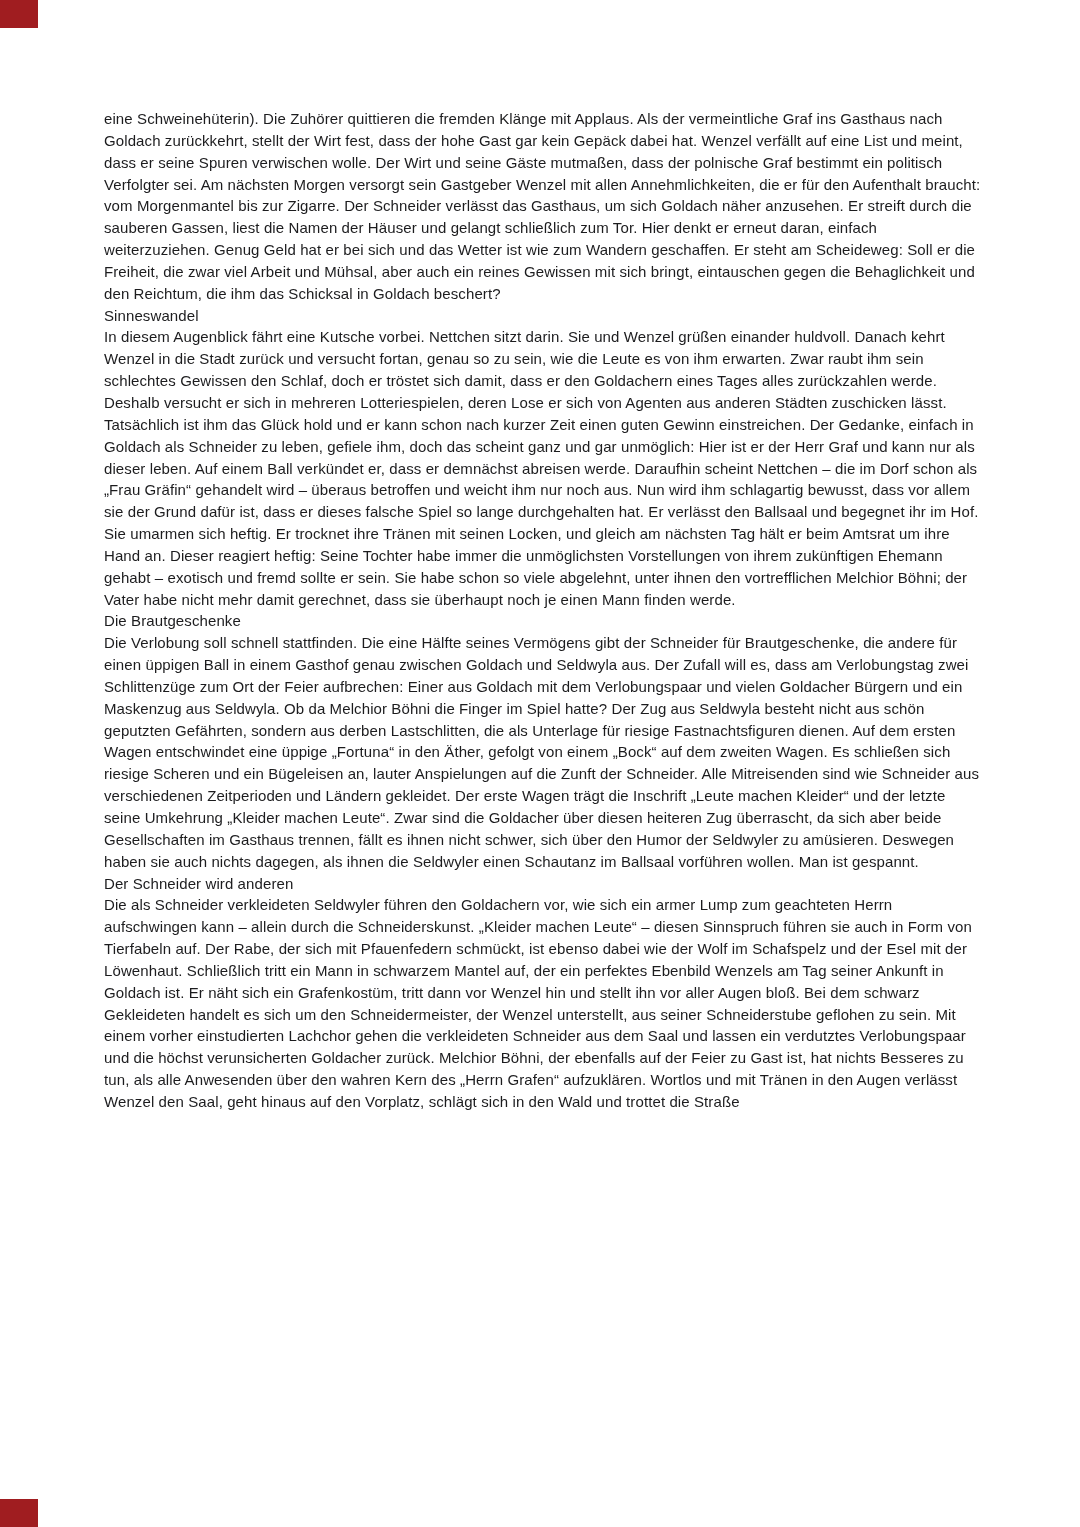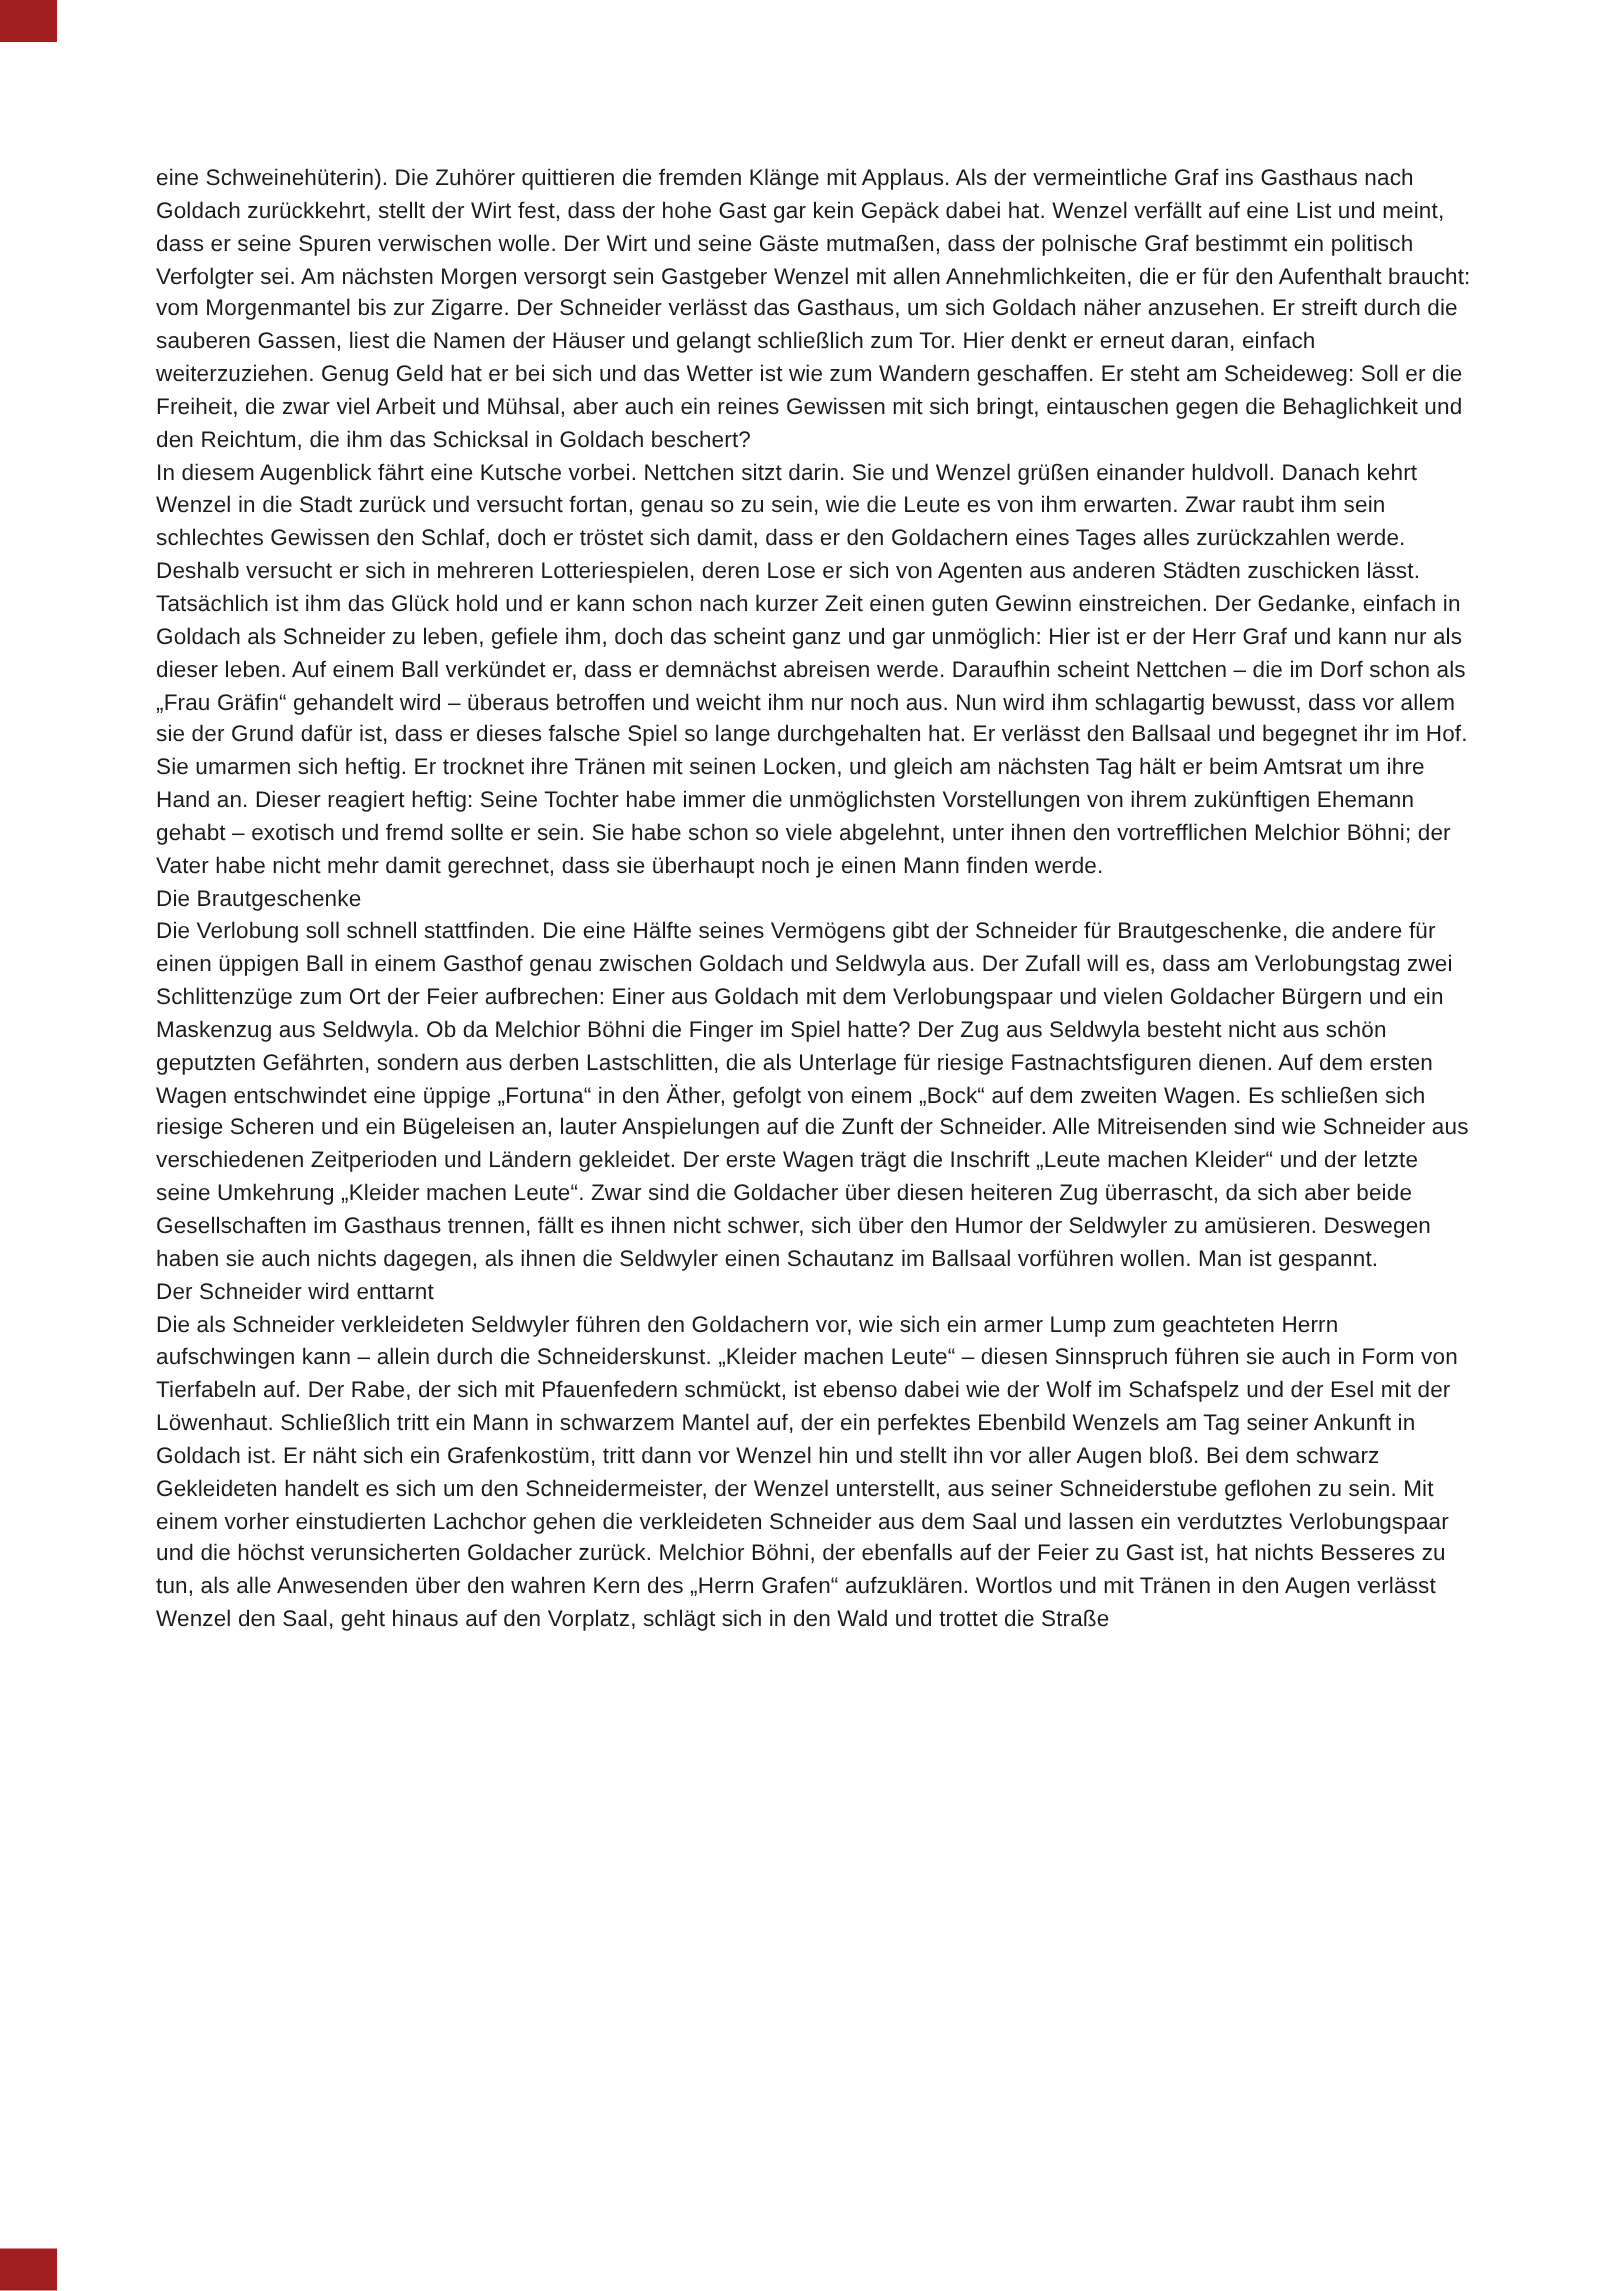--- a/index.html
+++ b/index.html
@@ -47,20 +47,21 @@
     bottom: 0;
   }
 </style>
 </head>
 <body>
 
 <div class="corner-mark top" style="background-color: rgb(160, 29, 32);"></div>
 
 <div class="text-content">
   <p>eine Schweinehüterin). Die Zuhörer quittieren die fremden Klänge mit Applaus. Als der vermeintliche Graf ins Gasthaus nach Goldach zurückkehrt, stellt der Wirt fest, dass der hohe Gast gar kein Gepäck dabei hat. Wenzel verfällt auf eine List und meint, dass er seine Spuren verwischen wolle. Der Wirt und seine Gäste mutmaßen, dass der polnische Graf bestimmt ein politisch Verfolgter sei. Am nächsten Morgen versorgt sein Gastgeber Wenzel mit allen Annehmlichkeiten, die er für den Aufenthalt braucht: vom Morgenmantel bis zur Zigarre. Der Schneider verlässt das Gasthaus, um sich Goldach näher anzusehen. Er streift durch die sauberen Gassen, liest die Namen der Häuser und gelangt schließlich zum Tor. Hier denkt er erneut daran, einfach weiterzuziehen. Genug Geld hat er bei sich und das Wetter ist wie zum Wandern geschaffen. Er steht am Scheideweg: Soll er die Freiheit, die zwar viel Arbeit und Mühsal, aber auch ein reines Gewissen mit sich bringt, eintauschen gegen die Behaglichkeit und den Reichtum, die ihm das Schicksal in Goldach beschert?</p>
+  <p class="section-heading">Sinneswandel</p>
   <p>In diesem Augenblick fährt eine Kutsche vorbei. Nettchen sitzt darin. Sie und Wenzel grüßen einander huldvoll. Danach kehrt Wenzel in die Stadt zurück und versucht fortan, genau so zu sein, wie die Leute es von ihm erwarten. Zwar raubt ihm sein schlechtes Gewissen den Schlaf, doch er tröstet sich damit, dass er den Goldachern eines Tages alles zurückzahlen werde. Deshalb versucht er sich in mehreren Lotteriespielen, deren Lose er sich von Agenten aus anderen Städten zuschicken lässt. Tatsächlich ist ihm das Glück hold und er kann schon nach kurzer Zeit einen guten Gewinn einstreichen. Der Gedanke, einfach in Goldach als Schneider zu leben, gefiele ihm, doch das scheint ganz und gar unmöglich: Hier ist er der Herr Graf und kann nur als dieser leben. Auf einem Ball verkündet er, dass er demnächst abreisen werde. Daraufhin scheint Nettchen – die im Dorf schon als „Frau Gräfin“ gehandelt wird – überaus betroffen und weicht ihm nur noch aus. Nun wird ihm schlagartig bewusst, dass vor allem sie der Grund dafür ist, dass er dieses falsche Spiel so lange durchgehalten hat. Er verlässt den Ballsaal und begegnet ihr im Hof. Sie umarmen sich heftig. Er trocknet ihre Tränen mit seinen Locken, und gleich am nächsten Tag hält er beim Amtsrat um ihre Hand an. Dieser reagiert heftig: Seine Tochter habe immer die unmöglichsten Vorstellungen von ihrem zukünftigen Ehemann gehabt – exotisch und fremd sollte er sein. Sie habe schon so viele abgelehnt, unter ihnen den vortrefflichen Melchior Böhni; der Vater habe nicht mehr damit gerechnet, dass sie überhaupt noch je einen Mann finden werde.</p>
   <p class="section-heading">Die Brautgeschenke</p>
   <p>Die Verlobung soll schnell stattfinden. Die eine Hälfte seines Vermögens gibt der Schneider für Brautgeschenke, die andere für einen üppigen Ball in einem Gasthof genau zwischen Goldach und Seldwyla aus. Der Zufall will es, dass am Verlobungstag zwei Schlittenzüge zum Ort der Feier aufbrechen: Einer aus Goldach mit dem Verlobungspaar und vielen Goldacher Bürgern und ein Maskenzug aus Seldwyla. Ob da Melchior Böhni die Finger im Spiel hatte? Der Zug aus Seldwyla besteht nicht aus schön geputzten Gefährten, sondern aus derben Lastschlitten, die als Unterlage für riesige Fastnachtsfiguren dienen. Auf dem ersten Wagen entschwindet eine üppige „Fortuna“ in den Äther, gefolgt von einem „Bock“ auf dem zweiten Wagen. Es schließen sich riesige Scheren und ein Bügeleisen an, lauter Anspielungen auf die Zunft der Schneider. Alle Mitreisenden sind wie Schneider aus verschiedenen Zeitperioden und Ländern gekleidet. Der erste Wagen trägt die Inschrift „Leute machen Kleider“ und der letzte seine Umkehrung „Kleider machen Leute“. Zwar sind die Goldacher über diesen heiteren Zug überrascht, da sich aber beide Gesellschaften im Gasthaus trennen, fällt es ihnen nicht schwer, sich über den Humor der Seldwyler zu amüsieren. Deswegen haben sie auch nichts dagegen, als ihnen die Seldwyler einen Schautanz im Ballsaal vorführen wollen. Man ist gespannt.</p>
-  <p class="section-heading">Der Schneider wird enttarnt</p>
+  <p class="section-heading">Der Schneider wird anderen</p>
   <p>Die als Schneider verkleideten Seldwyler führen den Goldachern vor, wie sich ein armer Lump zum geachteten Herrn aufschwingen kann – allein durch die Schneiderskunst. „Kleider machen Leute“ – diesen Sinnspruch führen sie auch in Form von Tierfabeln auf. Der Rabe, der sich mit Pfauenfedern schmückt, ist ebenso dabei wie der Wolf im Schafspelz und der Esel mit der Löwenhaut. Schließlich tritt ein Mann in schwarzem Mantel auf, der ein perfektes Ebenbild Wenzels am Tag seiner Ankunft in Goldach ist. Er näht sich ein Grafenkostüm, tritt dann vor Wenzel hin und stellt ihn vor aller Augen bloß. Bei dem schwarz Gekleideten handelt es sich um den Schneidermeister, der Wenzel unterstellt, aus seiner Schneiderstube geflohen zu sein. Mit einem vorher einstudierten Lachchor gehen die verkleideten Schneider aus dem Saal und lassen ein verdutztes Verlobungspaar und die höchst verunsicherten Goldacher zurück. Melchior Böhni, der ebenfalls auf der Feier zu Gast ist, hat nichts Besseres zu tun, als alle Anwesenden über den wahren Kern des „Herrn Grafen“ aufzuklären. Wortlos und mit Tränen in den Augen verlässt Wenzel den Saal, geht hinaus auf den Vorplatz, schlägt sich in den Wald und trottet die Straße</p>
 </div>
 
 <div class="corner-mark bottom" style="background-color: rgb(160, 29, 32);"></div>
 
 </body></html>

